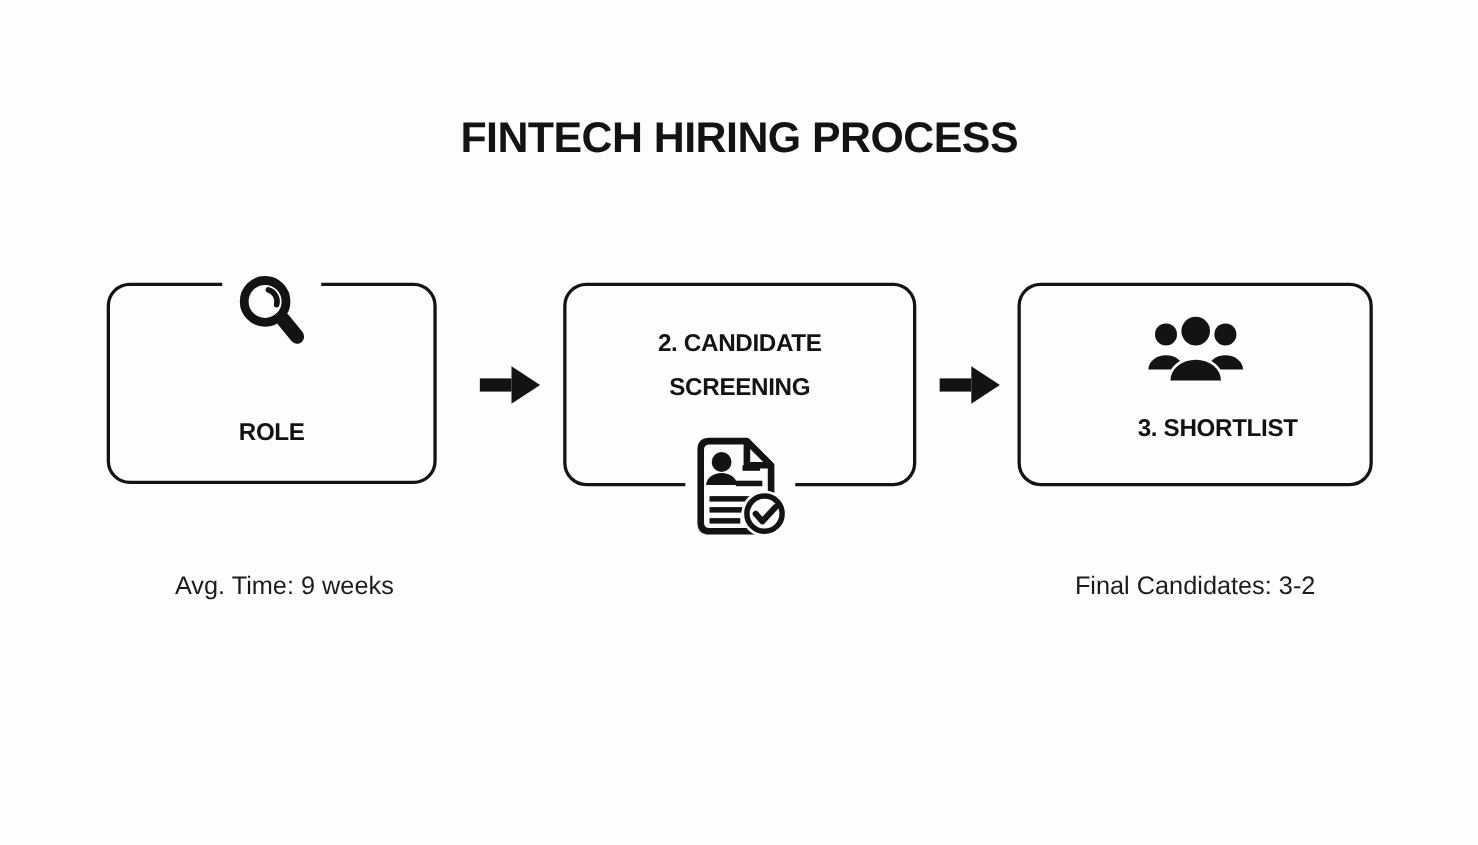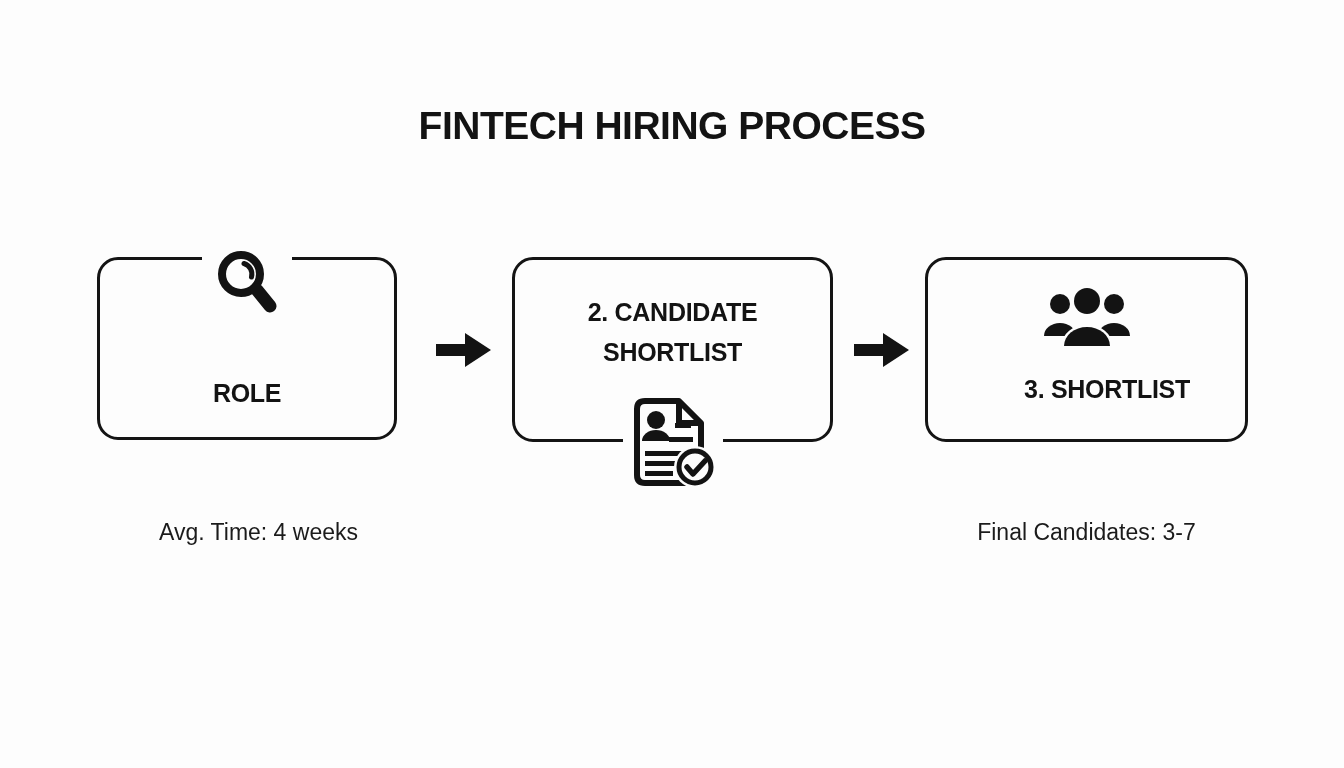--- a/index.html
+++ b/index.html
@@ -29,21 +29,21 @@
     border-radius:21px;
     background:var(--bg);
   }
   .box-1{left:97px;width:300px;height:183px;}
   .box-2{left:512px;width:321px;height:185px;}
   .box-3{left:925px;width:323px;height:185px;}
 
   .step-label{
     position:absolute;left:0;right:0;
     text-align:center;
-    font-size:25px;font-weight:700;line-height:40px;
+    font-size:22px;font-weight:700;line-height:40px;
     letter-spacing:-0.3px;
     color:var(--ink);
   }
   .box-1 .step-label{bottom:24px;}
   .box-2 .step-label{top:32px;}
   .box-3 .step-label{bottom:30px;margin-left:41px;}
   .step-label span{display:block;}
 
   
   .icon-break{
@@ -95,21 +95,21 @@
   </div>
 
   <svg class="arrow arrow-1" viewBox="0 0 56 36" aria-hidden="true">
     <rect x="0" y="12" width="29" height="12" fill="#131313"></rect>
     <polygon points="29,1 29,35 55,18" fill="#131313"></polygon>
   </svg>
 
   <div class="step-box box-2">
     <div class="step-label">
       <span>2. CANDIDATE</span>
-      <span>SHORTLIST</span>
+      <span>SCREENING</span>
     </div>
     <div class="icon-break doc-wrap">
       <svg width="88" height="94" viewBox="0 0 88 94" aria-hidden="true">
         <path d="M16 6 H50 L72 28 V80 Q72 88 64 88 H16 Q8 88 8 80 V14 Q8 6 16 6 Z" fill="#fdfdfd" stroke="#131313" stroke-width="6" stroke-linejoin="round"></path>
         <path d="M50 6 V28 H72" fill="none" stroke="#131313" stroke-width="6" stroke-linejoin="round"></path>
         <circle cx="27" cy="25" r="9" fill="#131313"></circle>
         <path d="M13 46 a14 11 0 0 1 28 0 Z" fill="#131313"></path>
         <rect x="46" y="28" width="16" height="5" fill="#131313"></rect>
         <rect x="40" y="42" width="24" height="5" fill="#131313"></rect>
         <rect x="16" y="56" width="40" height="5" fill="#131313"></rect>
@@ -136,16 +136,16 @@
         <path d="M57 50 a16 13 0 0 1 32 0 Z" fill="#131313"></path>
         <circle cx="46" cy="15" r="13" fill="#131313" stroke="#fdfdfd" stroke-width="5" paint-order="stroke"></circle>
         <path d="M23 60 a23 19 0 0 1 46 0 Z" fill="#131313" stroke="#fdfdfd" stroke-width="5" paint-order="stroke"></path>
       </svg>
     </div>
     <div class="step-label">
       <span>3. SHORTLIST</span>
     </div>
   </div>
 
-  <div class="caption cap-1">Avg. Time: 4 weeks</div>
-  <div class="caption cap-3">Final Candidates: 3-7</div>
+  <div class="caption cap-1">Avg. Time: 9 weeks</div>
+  <div class="caption cap-3">Final Candidates: 3-2</div>
 
 </div>
 
 </body></html>

